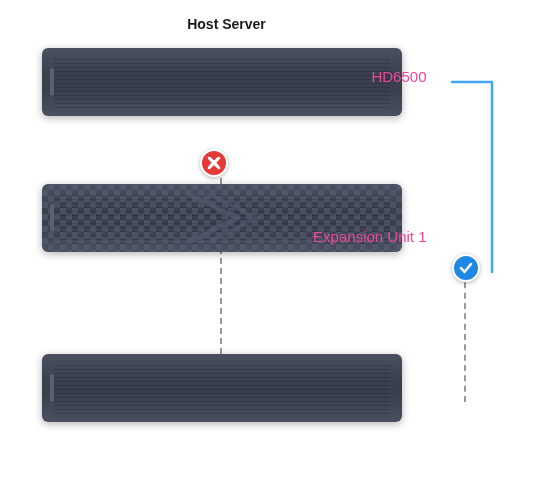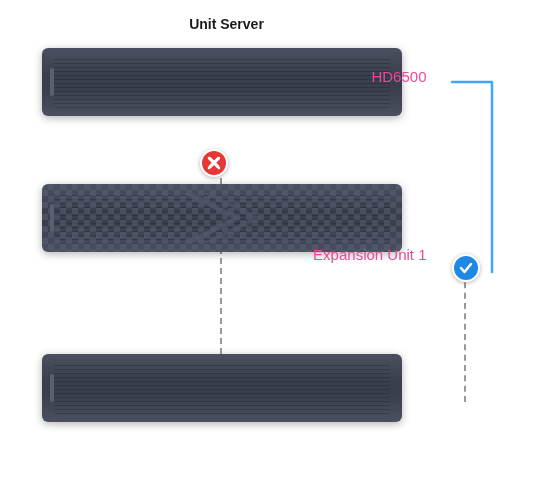--- a/index.html
+++ b/index.html
@@ -123,21 +123,21 @@
       color: #ec4899;
       right: 85px;
     }
 
     .label-hd6500 {
       top: 52px;
       right: 85px;
     }
 
     .label-exp1 {
-      top: 230px;
+      top: 212px;
       right: 85px;
       margin-left: 39px;
     }
 
     .label-exp2 {
       top: 390px;
       right: 85px;
     }
 
     
@@ -206,21 +206,21 @@
     .checkmark-svg {
       width: 14px;
       height: 14px;
     }
   </style>
 </head>
 <body>
 
 <div class="diagram-container">
 
-  <div class="title">Unit Server</div>
+  <div class="title">Host Server</div>
 
   <div class="server-unit unit-hd6500">
     <div class="left-accent"></div>
   </div>
   <div class="unit-label label-hd6500">HD6500</div>
 
   <svg style="position:absolute; right:0; top:30px; width:80px; height:220px; overflow:visible;">
 
     <path d="M 20 36 L 60 36 L 60 226" stroke="#42a5f5" stroke-width="2.5" fill="none" stroke-linecap="round" stroke-linejoin="round"></path>
   </svg>

